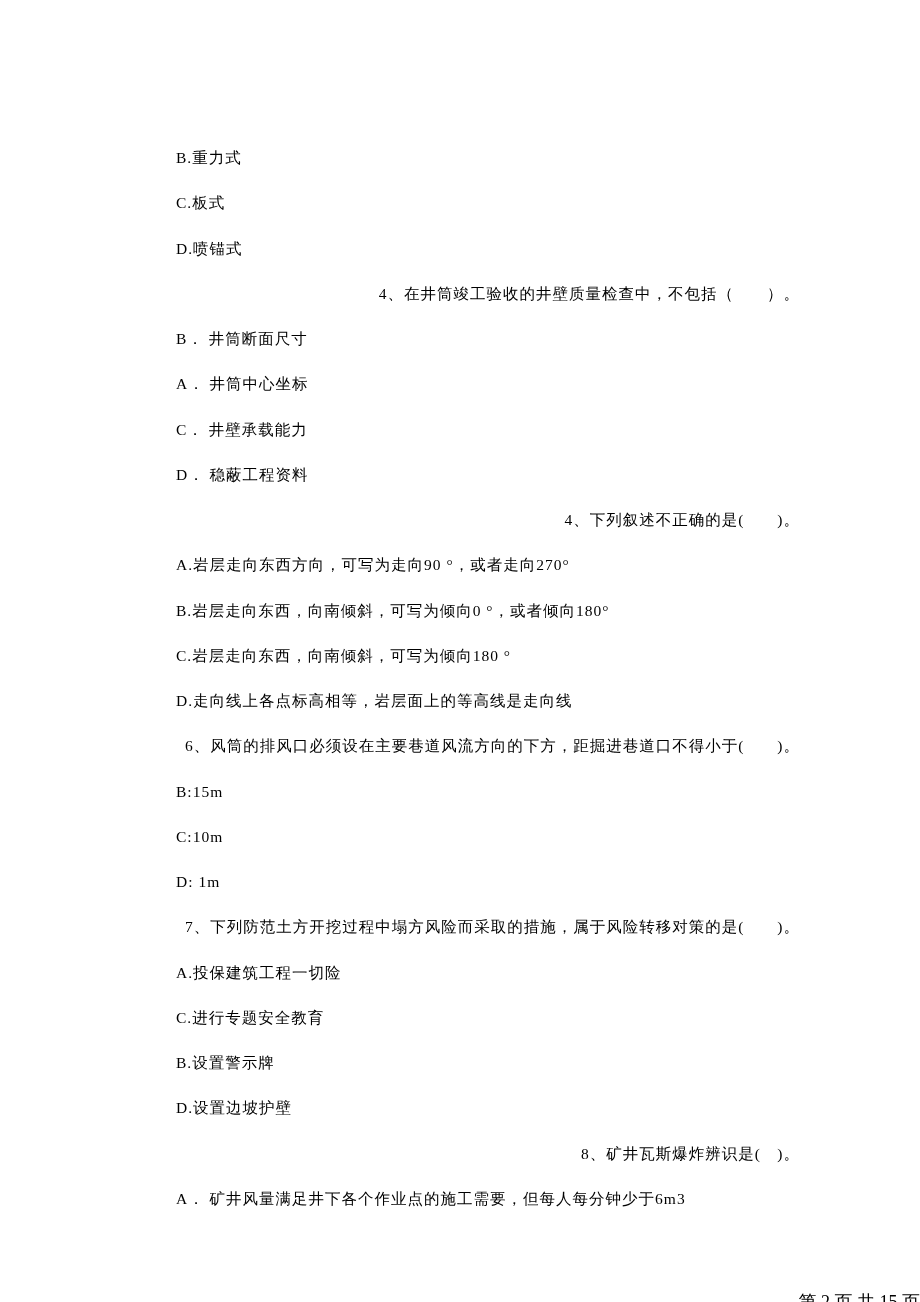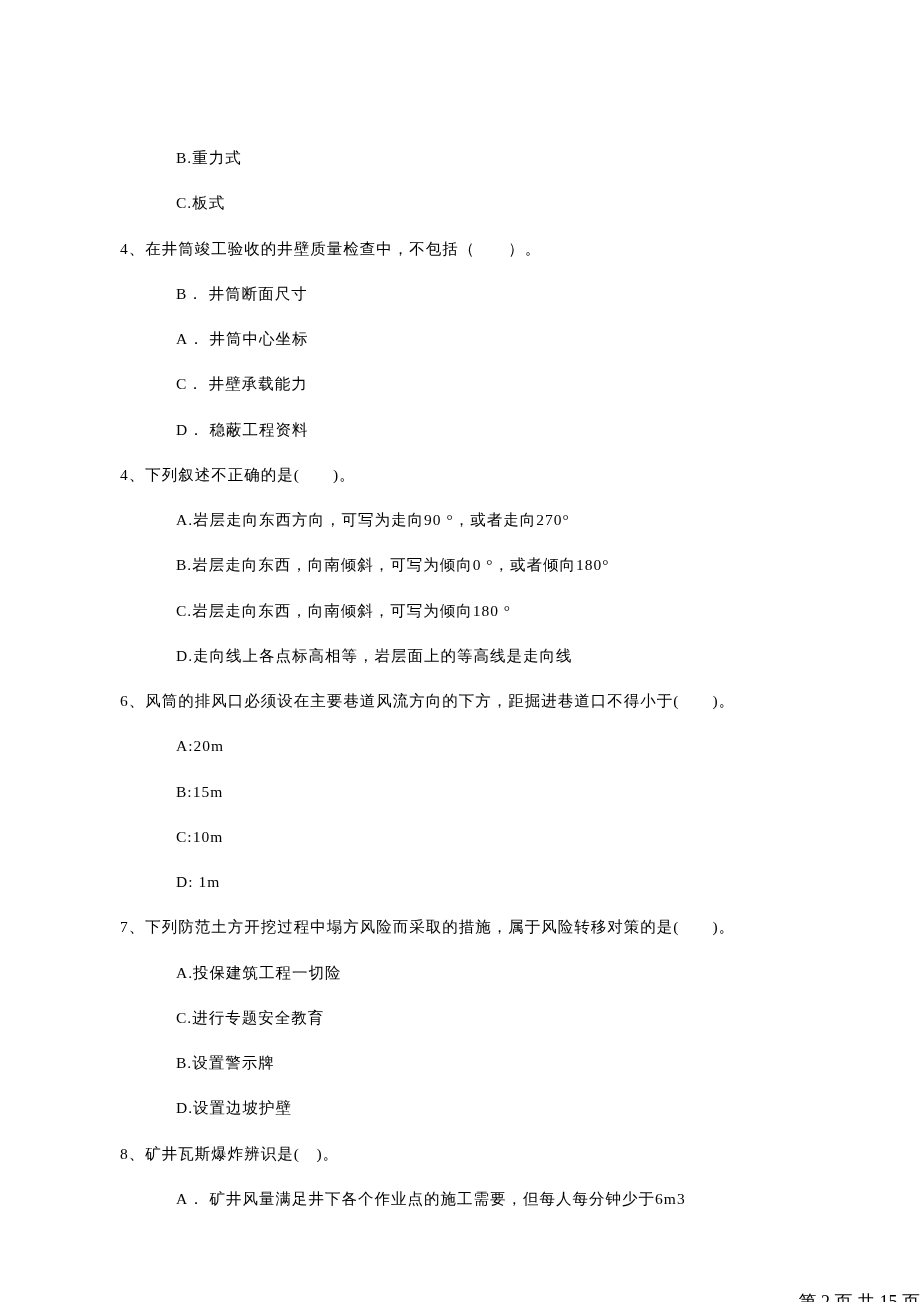--- a/index.html
+++ b/index.html
@@ -22,49 +22,50 @@
     line-height: 1.5;
     margin: 0 0 22px 0;
     padding-left: 56px;
     letter-spacing: 1px;
   }
   .question-line {
     font-size: 15.5px;
     line-height: 1.5;
     margin: 0 0 22px 0;
     letter-spacing: 1px;
+    text-align: right;
   }
   .footer {
     position: absolute;
     bottom: 24px;
     left: 0;
     right: 0;
     text-align: right;
     font-size: 18px;
   }
 </style>
 </head>
 <body>
 
 <div class="page">
   <div id="content">
       <p class="option-line">B.重力式</p>
       <p class="option-line">C.板式</p>
+      <p class="option-line">D.喷锚式</p>
       <p class="question-line">4、在井筒竣工验收的井壁质量检查中，不包括（　　）。</p>
       <p class="option-line">B． 井筒断面尺寸</p>
       <p class="option-line">A． 井筒中心坐标</p>
       <p class="option-line">C． 井壁承载能力</p>
       <p class="option-line">D． 稳蔽工程资料</p>
       <p class="question-line">4、下列叙述不正确的是(　　)。</p>
       <p class="option-line">A.岩层走向东西方向，可写为走向90 °，或者走向270°</p>
       <p class="option-line">B.岩层走向东西，向南倾斜，可写为倾向0 °，或者倾向180°</p>
       <p class="option-line">C.岩层走向东西，向南倾斜，可写为倾向180 °</p>
       <p class="option-line">D.走向线上各点标高相等，岩层面上的等高线是走向线</p>
       <p class="question-line">6、风筒的排风口必须设在主要巷道风流方向的下方，距掘进巷道口不得小于(　　)。</p>
-      <p class="option-line">A:20m</p>
       <p class="option-line">B:15m</p>
       <p class="option-line">C:10m</p>
       <p class="option-line">D: 1m</p>
       <p class="question-line">7、下列防范土方开挖过程中塌方风险而采取的措施，属于风险转移对策的是(　　)。</p>
       <p class="option-line">A.投保建筑工程一切险</p>
       <p class="option-line">C.进行专题安全教育</p>
       <p class="option-line">B.设置警示牌</p>
       <p class="option-line">D.设置边坡护壁</p>
       <p class="question-line">8、矿井瓦斯爆炸辨识是(　)。</p>
       <p class="option-line">A． 矿井风量满足井下各个作业点的施工需要，但每人每分钟少于6m3</p>

